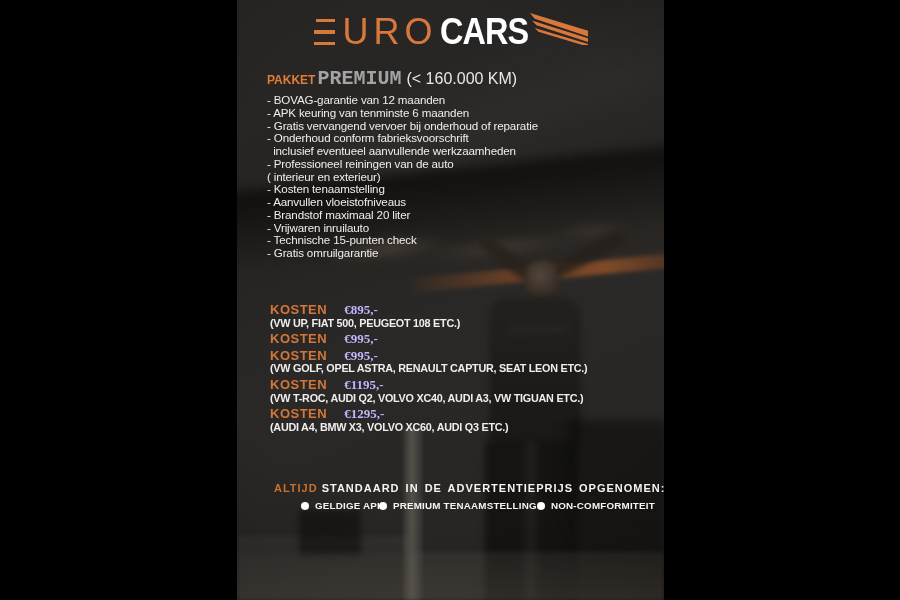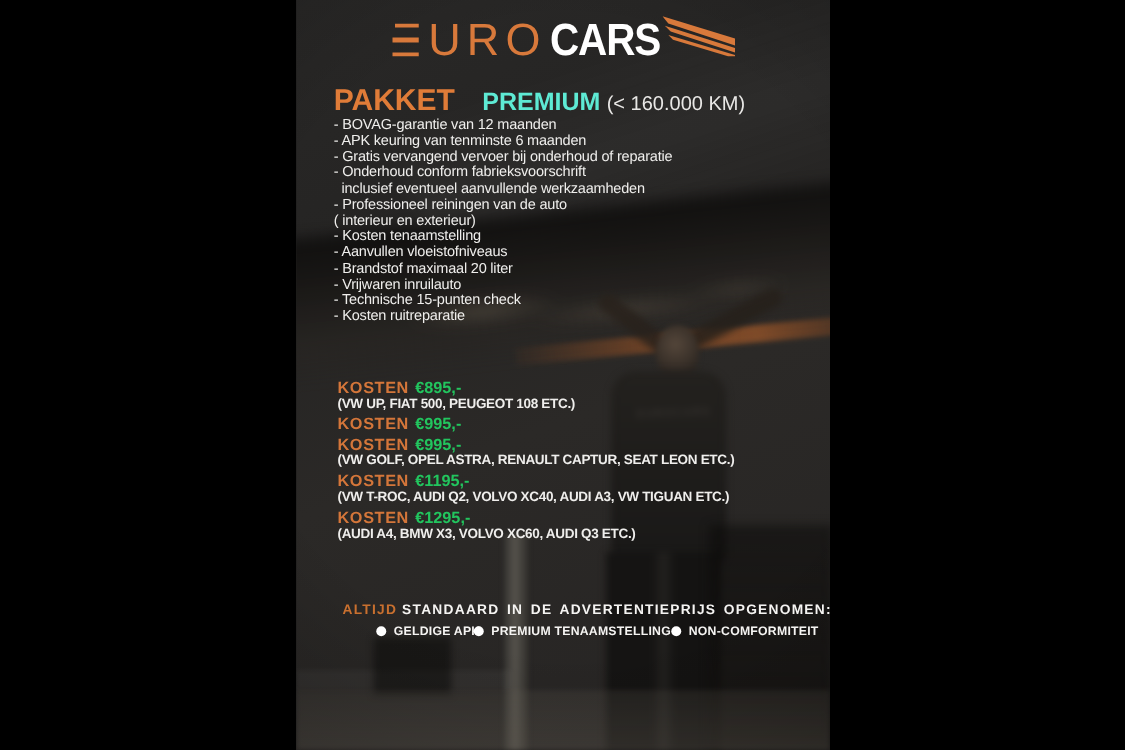--- a/index.html
+++ b/index.html
@@ -51,33 +51,33 @@
   .e-bars{position:absolute;left:1px;top:9px;width:21px;height:26px;display:flex;
     flex-direction:column;justify-content:space-between;}
   .e-bars span{display:block;height:3.2px;background:#D8793B;width:21px;}
   .e-bars span:first-child{width:19px;margin-left:2px;}
   .logo-cars{display:inline-block;font-size:36px;font-weight:bold;color:#ffffff;
     letter-spacing:-1px;transform:scaleX(0.9);transform-origin:left center;margin-left:2px;}
   .swoosh{vertical-align:-2px;margin-left:-8px;}
 
   
   .heading{position:absolute;left:30px;top:67px;z-index:5;white-space:nowrap;}
-  .h-accent{font-size:24px;font-weight:bold;color:#E07C38;}
-  .h-main{font-size:20px;font-weight:bold;color:#5eead4;margin-left:22px;}
+  .h-accent{font-size:12px;font-weight:bold;color:#E07C38;}
+  .h-main{font-size:20px;font-weight:bold;color:#a3a3a3;margin-left:2px;font-family:Liberation Mono, monospace;}
   .h-suffix{font-size:16px;font-weight:400;color:#E9E8E6;margin-left:5px;}
   .features{position:absolute;left:30px;top:94px;z-index:5;}
   .feature-line{font-size:11.6px;line-height:12.75px;letter-spacing:-0.15px;
     color:#EFEEEC;white-space:pre;}
 
   
   .pricing{position:absolute;left:33px;top:303px;z-index:5;}
   .price-row{margin-bottom:3.2px;}
   .price-top{font-size:13px;font-weight:bold;line-height:13.6px;white-space:nowrap;}
   .price-label{color:#D4763A;letter-spacing:0.5px;margin-top:48px;}
-  .price-value{color:#22c55e;margin-left:5px;}
+  .price-value{color:#c4b5fd;margin-left:17px;font-family:Liberation Serif, serif;}
   .price-cars{font-size:10.8px;font-weight:bold;line-height:12.3px;letter-spacing:-0.25px;
     color:#EFEEEC;white-space:nowrap;}
 
   
   .footer-head{position:absolute;left:37px;top:482px;z-index:5;font-size:11px;font-weight:bold;
     letter-spacing:0.2px;white-space:nowrap;word-spacing:2px;}
   .f-accent{color:#C9702F;margin-right:4px;letter-spacing:1px;}
   .f-heading{color:#F5F4F2;letter-spacing:1px;}
   .footer-items{position:absolute;left:0;top:500px;width:100%;height:16px;z-index:5;}
   .f-item{position:absolute;top:0;white-space:nowrap;font-size:9.8px;font-weight:bold;
@@ -137,21 +137,21 @@
       <div class="feature-line">- Gratis vervangend vervoer bij onderhoud of reparatie</div>
       <div class="feature-line">- Onderhoud conform fabrieksvoorschrift</div>
       <div class="feature-line">  inclusief eventueel aanvullende werkzaamheden</div>
       <div class="feature-line">- Professioneel reiningen van de auto</div>
       <div class="feature-line">( interieur en exterieur)</div>
       <div class="feature-line">- Kosten tenaamstelling</div>
       <div class="feature-line">- Aanvullen vloeistofniveaus</div>
       <div class="feature-line">- Brandstof maximaal 20 liter</div>
       <div class="feature-line">- Vrijwaren inruilauto</div>
       <div class="feature-line">- Technische 15-punten check</div>
-      <div class="feature-line">- Kosten ruitreparatie</div>
+      <div class="feature-line">- Gratis omruilgarantie</div>
     </div>
 
     <div class="pricing">
       <div class="price-row">
         <div class="price-top">
           <span class="price-label">KOSTEN</span><span class="price-value">€895,-</span>
         </div>
         <div class="price-cars">(VW UP, FIAT 500, PEUGEOT 108 ETC.)</div>
       </div>
       <div class="price-row">

